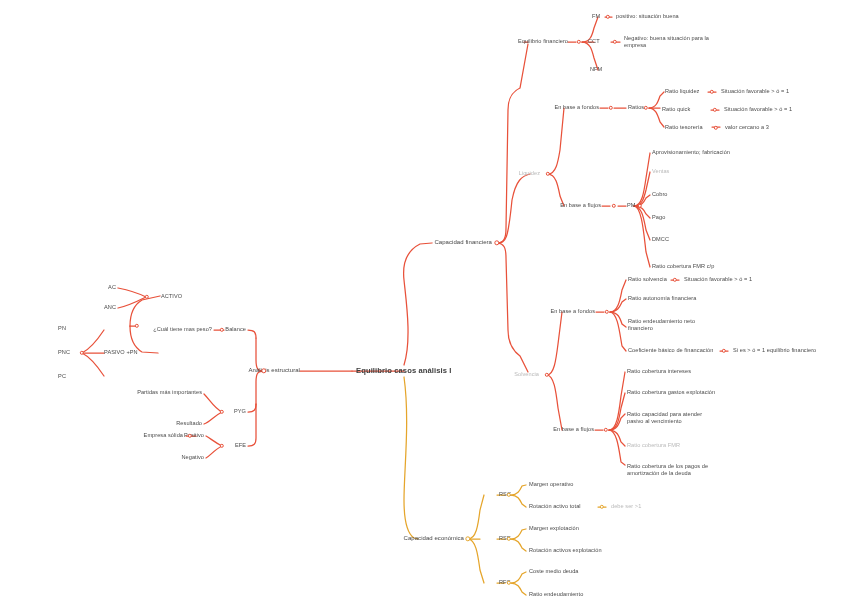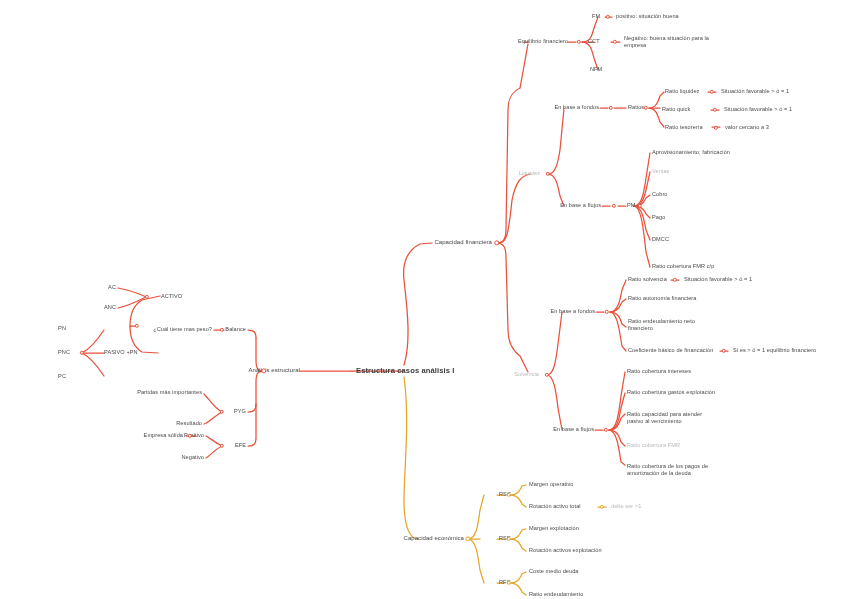--- a/index.html
+++ b/index.html
@@ -150,21 +150,21 @@
       <path d="M598,507 L606,507"></path>
       <path d="M497,539 L505,539"></path>
       <path d="M511,539 C518,539 520,534 522,530 L526,529"></path>
       <path d="M511,539 C518,539 520,544 522,548 L526,551"></path>
       <path d="M497,583 L505,583"></path>
       <path d="M511,583 C518,583 520,578 522,574 L526,572"></path>
       <path d="M511,583 C518,583 520,588 522,592 L526,595"></path>
     </g>
   </svg>
 
-  <div class="node center" style="left:356px;top:371px;">Estructura casos análisis I</div>
+  <div class="node center" style="left:356px;top:371px;">Equilibrio casos análisis I</div>
 
   <div class="node lvl1 lefted" style="left:300px;top:371px;">Análisis estructural</div>
   <div class="dot" style="left:264px;top:371px;"></div>
 
   <div class="node lefted" style="left:246px;top:330px;">Balance</div>
   <div class="dot sm" style="left:222px;top:330px;"></div>
   <div class="node lefted" style="left:212px;top:330px;">¿Cuál tiene mas peso?</div>
   <div class="dot sm" style="left:137px;top:326px;"></div>
 
   <div class="node right" style="left:161px;top:297px;">ACTIVO</div>

